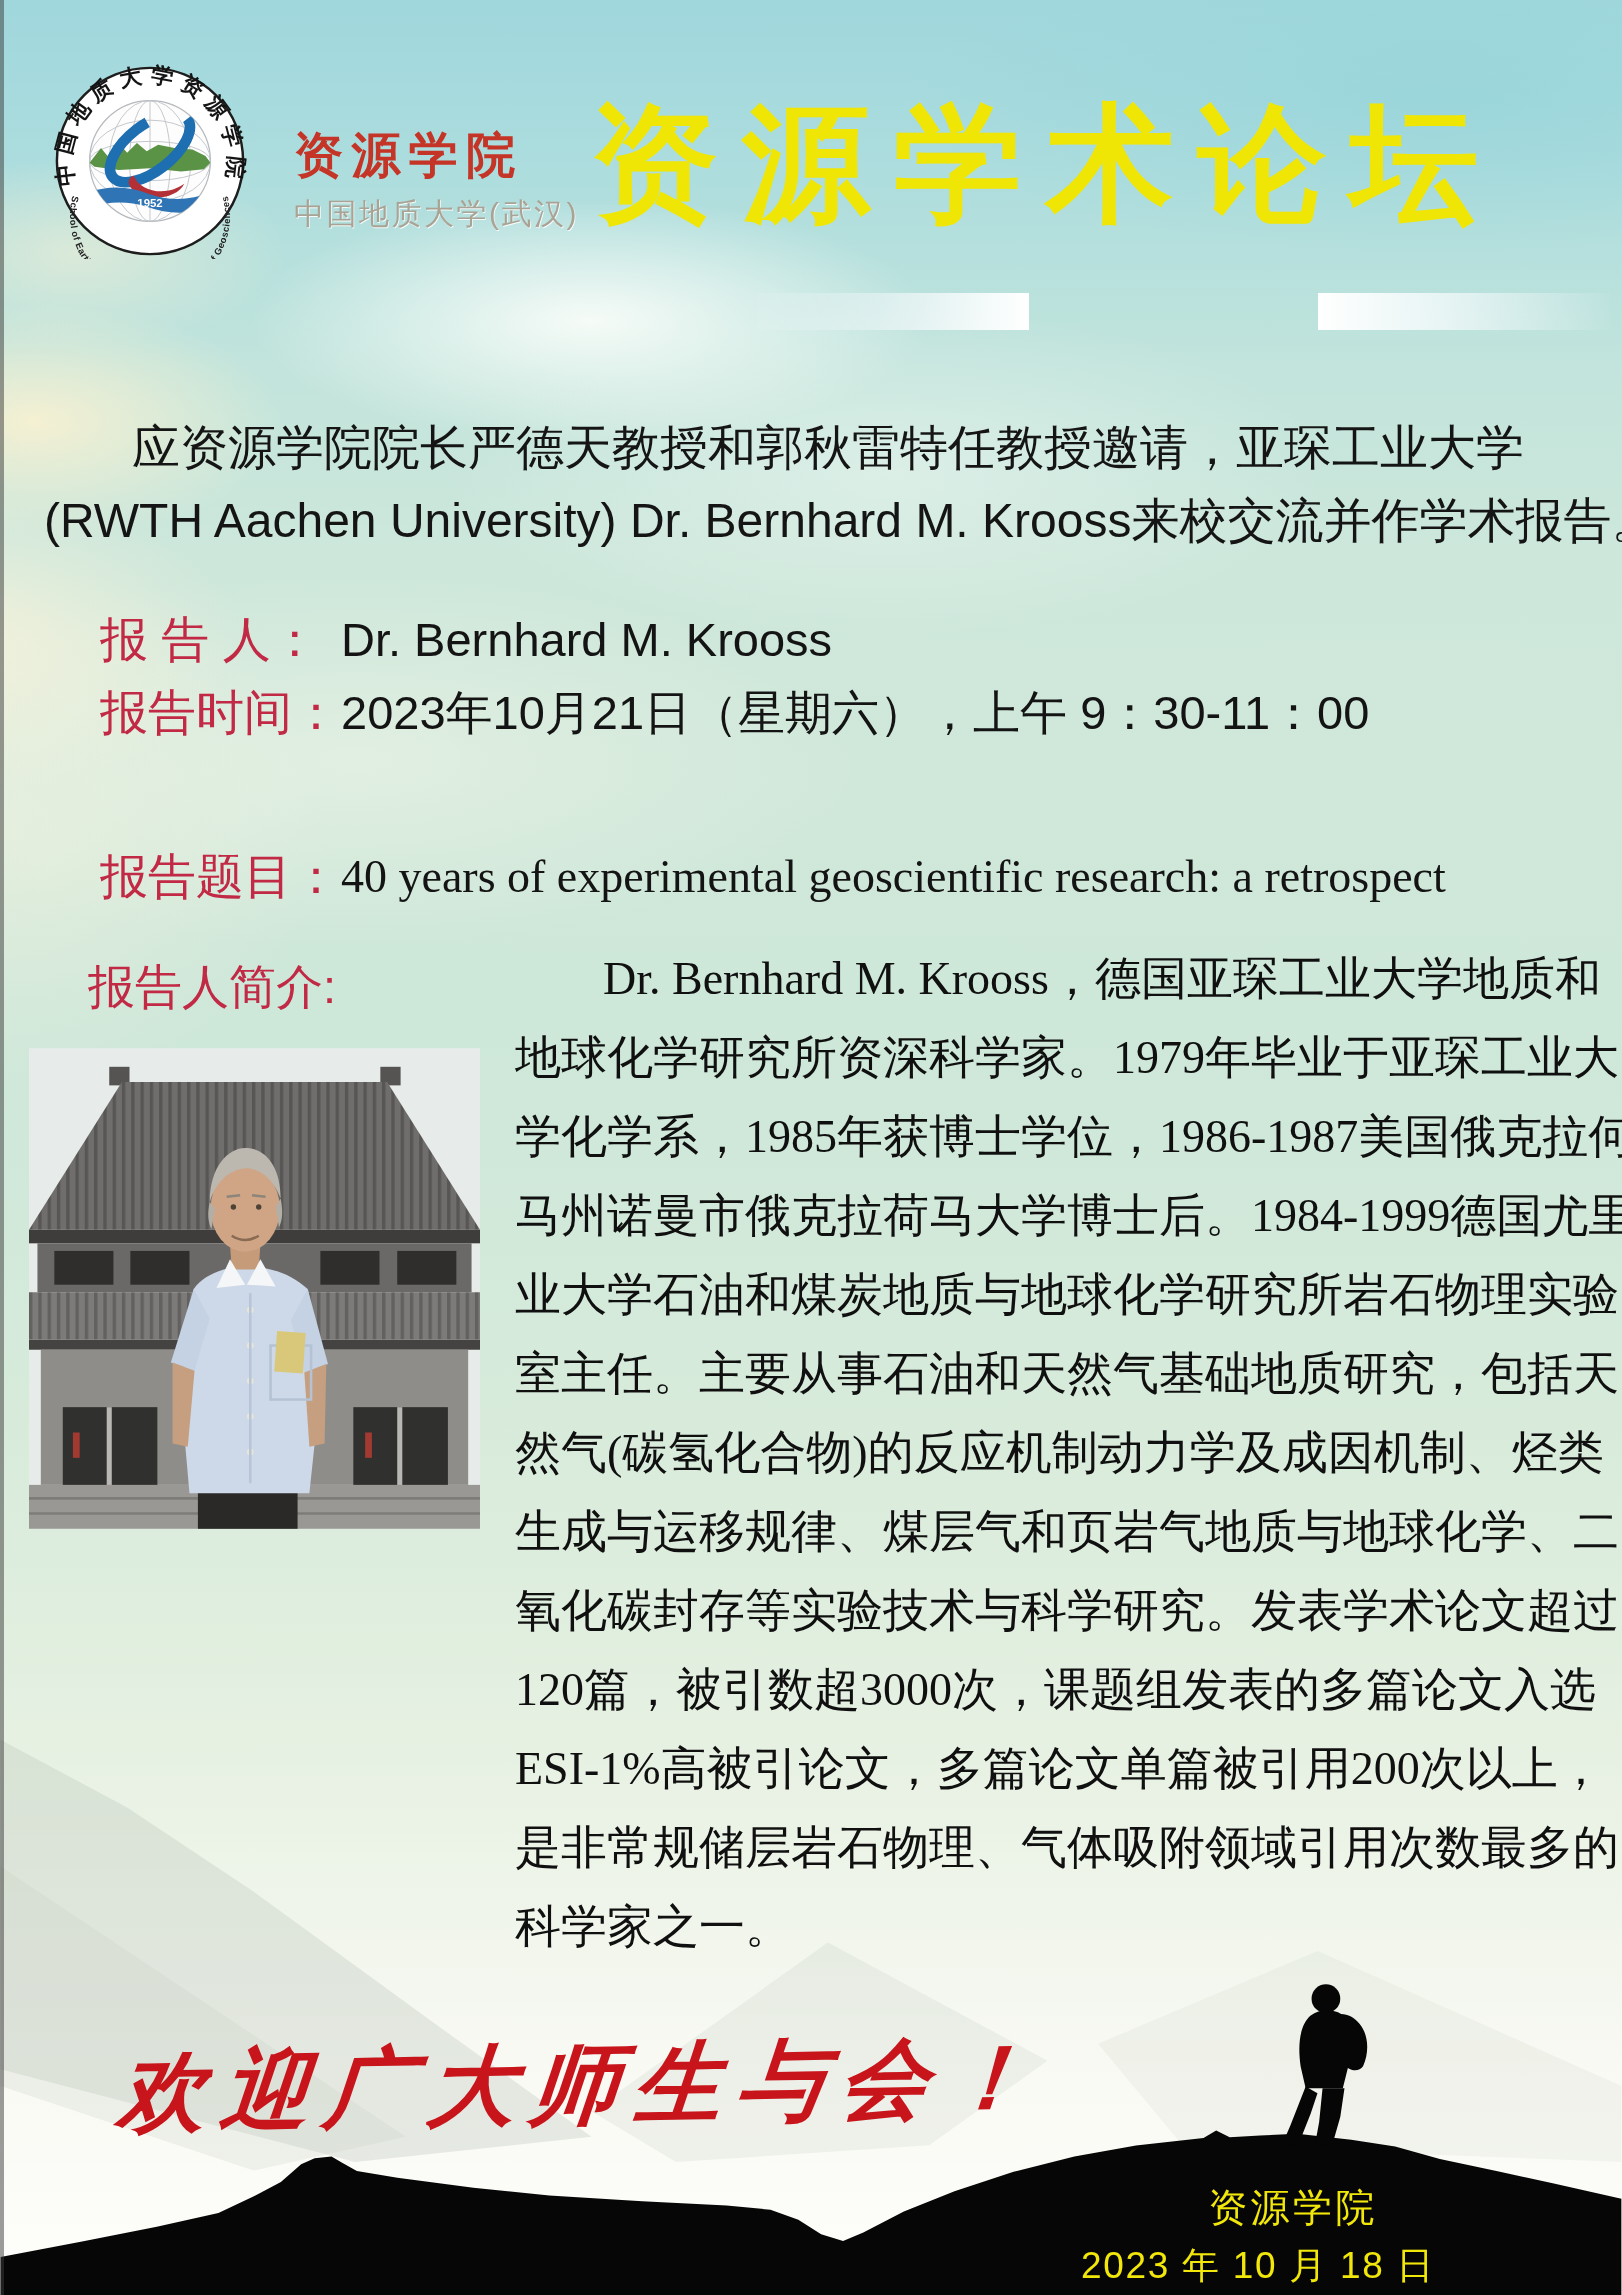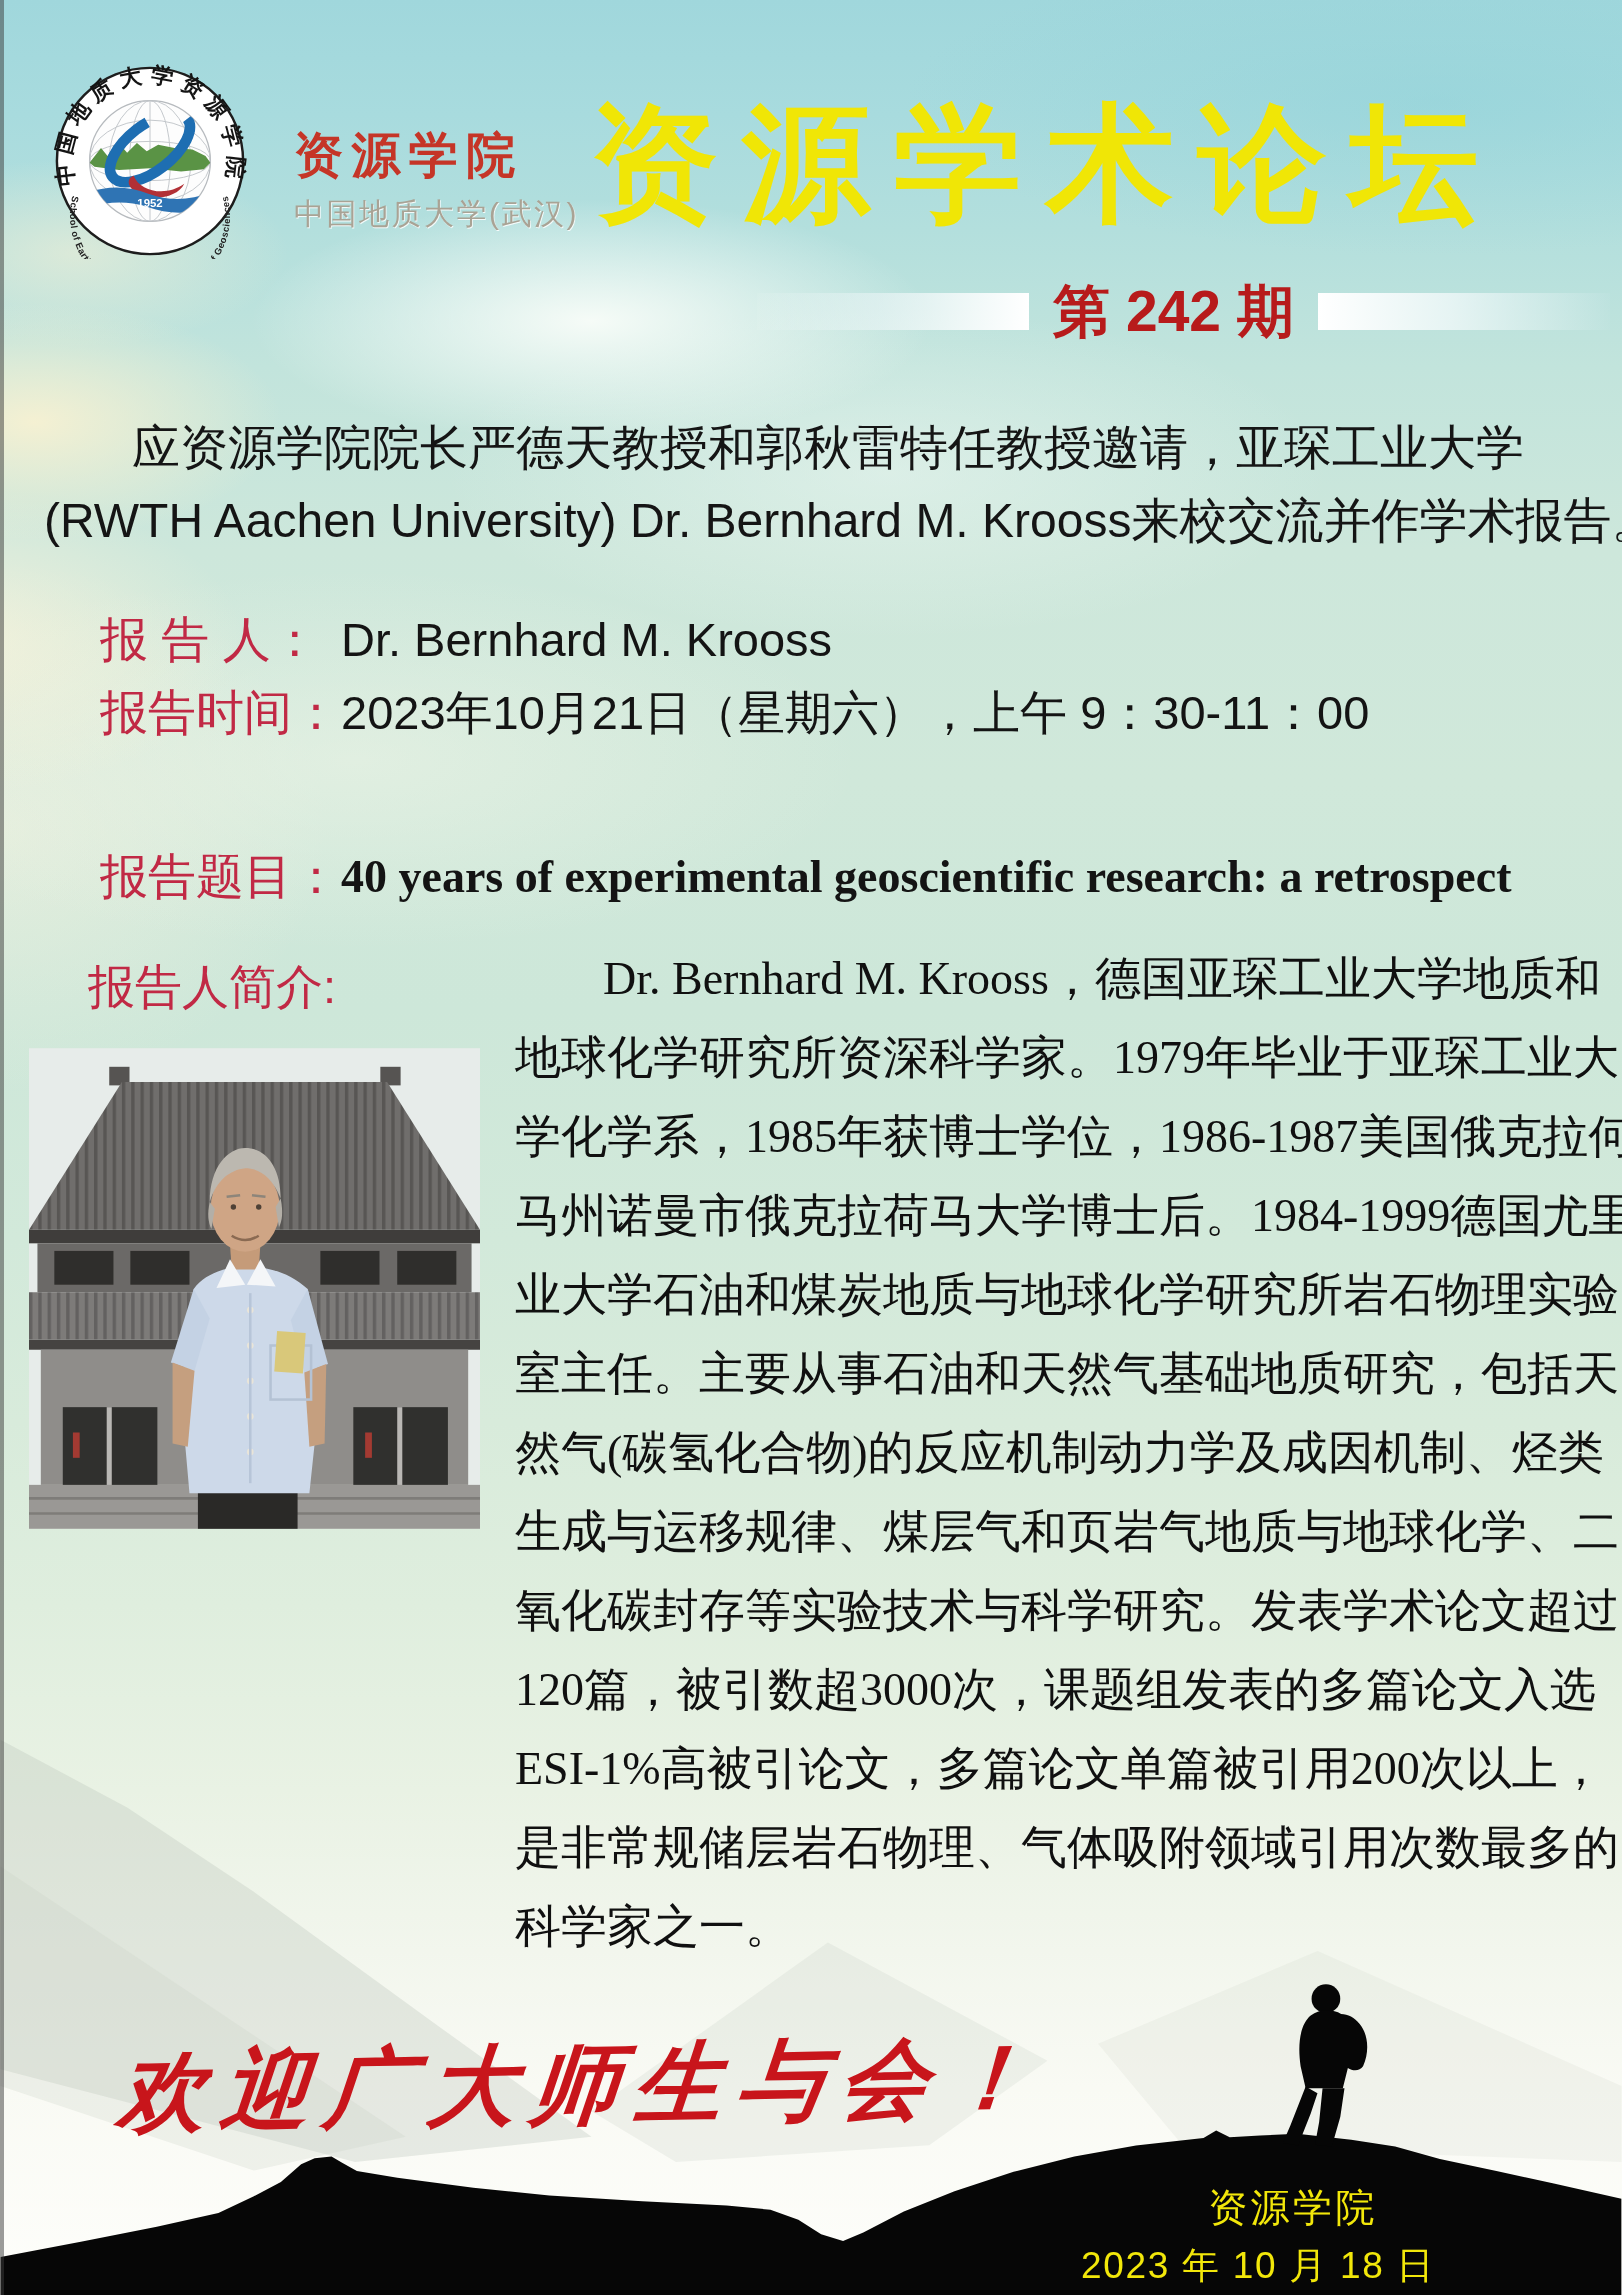--- a/index.html
+++ b/index.html
@@ -40,21 +40,21 @@
   .issue-label{position:absolute;left:1029px;top:272px;width:289px;height:78px;
     text-align:center;font-size:57px;font-weight:bold;line-height:78px;white-space:nowrap;}
   
   .intro{position:absolute;left:44px;top:411px;width:1533px;font-size:48px;color:#151515;}
   .intro-line{height:73px;line-height:73px;white-space:nowrap;}
   .intro-line.indent{text-indent:88px;}
   
   .detail-row{position:absolute;left:12px;width:1300px;height:66px;line-height:66px;white-space:nowrap;}
   .detail-label{position:absolute;left:88px;font-size:48px;font-weight:500;}
   .detail-value{position:absolute;left:329px;font-size:47px;color:#141414;}
-  .detail-value.title-en{font-family:"Liberation Serif","DejaVu Serif",serif;font-weight:bold;font-size:46px;}
+  .detail-value.title-en{font-family:"Liberation Serif","DejaVu Serif",serif;font-weight:normal;font-size:46px;}
   .row-1{top:607px;} .row-2{top:680px;} .row-3{top:754px;} .row-4{top:844px;}
   
   .bio-label{position:absolute;left:88px;top:956px;font-size:47px;font-weight:500;white-space:nowrap;}
   .photo{position:absolute;left:29px;top:1048px;width:451px;height:481px;}
   .bio-text{position:absolute;left:515px;top:939px;width:1073px;
     font-family:"Liberation Serif","DejaVu Serif",serif;font-size:46px;color:#101010;}
   .bio-line{height:79px;line-height:79px;white-space:nowrap;}
   .bio-line:first-child{text-indent:88px;}
   
   .welcome{position:absolute;left:118px;top:2026px;width:929px;text-align:center;
@@ -112,21 +112,20 @@
       <text x="120" y="176" text-anchor="middle" font-size="14" font-weight="bold" fill="#ffffff">1952</text>
     </g>
   </svg>
 
   <div class="college-name" style="color:#c53527">资源学院</div>
   <div class="univ-name">中国地质大学(武汉)</div>
   <div class="forum-title" style="color:#f0e606">资源学术论坛</div>
 
   <div class="issue-bar-left"></div>
   <div class="issue-bar-right"></div>
-  <div class="issue-label" style="color:#b71b1b">第 242 期</div>
 
   <div class="intro">
     <div class="intro-line indent">应资源学院院长严德天教授和郭秋雷特任教授邀请，亚琛工业大学</div>
     <div class="intro-line">(RWTH Aachen University) Dr. Bernhard M. Krooss来校交流并作学术报告。</div>
   </div>
 
   <div class="detail-row row-1">
     <span class="detail-label" style="color:#c12945">报 告 人：</span>
     <span class="detail-value">Dr. Bernhard M. Krooss</span>
   </div>

